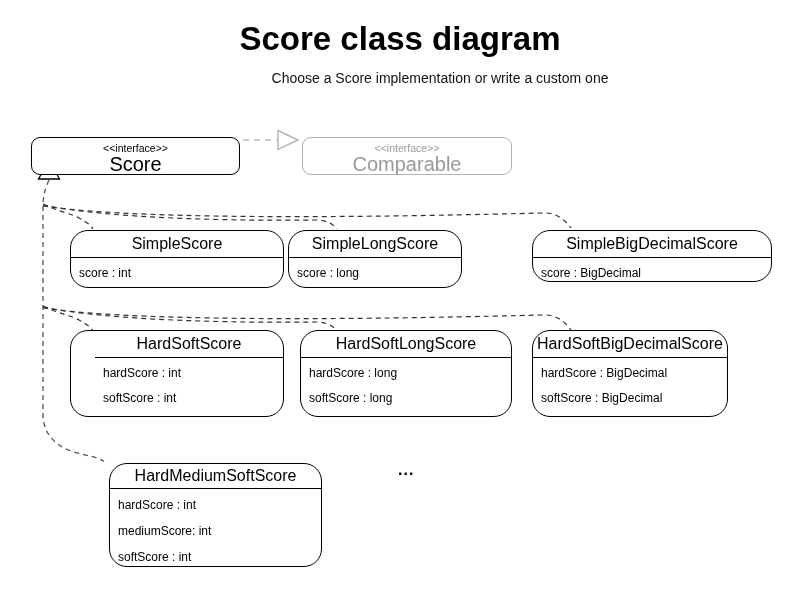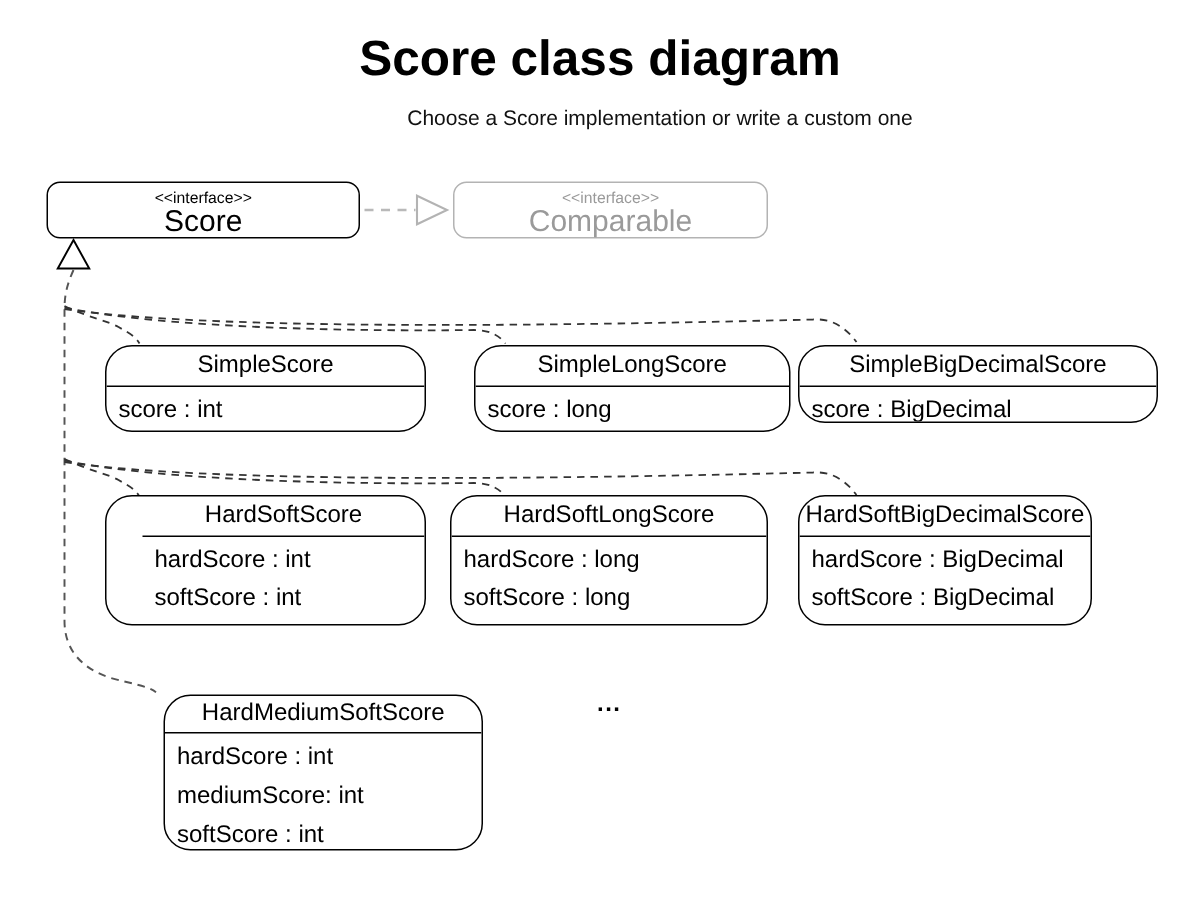--- a/index.html
+++ b/index.html
@@ -7,35 +7,35 @@
     position:relative;width:800px;height:600px;background:#fff;overflow:hidden;
     font-family:"Liberation Sans",sans-serif;color:#000;
   }
   .abs{position:absolute;}
   .title{top:20px;left:0;width:800px;text-align:center;font-size:33px;line-height:38px;font-weight:700;color:#000;}
   .subtitle{top:70px;left:0;width:800px;text-align:center;font-size:14px;color:#111;margin-left:40px;}
   .ellipsis{left:398px;top:461px;width:40px;font-size:16px;font-weight:700;color:#000;letter-spacing:1px;}
 
   .iface-box{
     background:#fff;border:1.6px solid #000;border-radius:9px;
-    text-align:center;box-sizing:border-box;
+    text-align:center;box-sizing:border-box;margin-top:16px;
   }
   .iface-box .stereotype{font-size:10.5px;line-height:12px;margin-top:4px;}
   .iface-box .iface-name{font-size:20px;line-height:20px;}
   .iface-muted{border-color:#b3b3b3;color:#9a9a9a;}
 
   .class-box{
     background:#fff;border:1.2px solid #000;border-radius:18px;
     box-sizing:border-box;overflow:hidden;
   }
   .class-name{
     text-align:center;font-size:16px;line-height:22px;padding:2px 3px;
     border-bottom:1.2px solid #000;white-space:nowrap;
   }
-  .class-attrs{padding:3px 8px 0 8px;font-size:16px;line-height:25px;}
+  .class-attrs{padding:3px 8px 0 8px;font-size:12px;line-height:25px;}
   .attr{white-space:nowrap;}
 
   svg{position:absolute;left:0;top:0;}
 </style>
 </head>
 <body>
 
 <div class="stage">
 
   <svg width="800" height="600" viewBox="0 0 800 600">
@@ -69,21 +69,21 @@
     <div class="iface-name">Comparable</div>
   </div>
 
   <div class="abs class-box" style="left:70px;top:230px;width:214px;height:58px;">
     <div class="class-name">SimpleScore</div>
     <div class="class-attrs">
       <div class="attr">score : int</div>
     </div>
   </div>
 
-  <div class="abs class-box" style="left:316px;top:230px;width:211px;height:58px;">
+  <div class="abs class-box" style="left:288px;top:230px;width:174px;height:58px;">
     <div class="class-name">SimpleLongScore</div>
     <div class="class-attrs">
       <div class="attr">score : long</div>
     </div>
   </div>
 
   <div class="abs class-box" style="left:532px;top:230px;width:240px;height:52px;">
     <div class="class-name">SimpleBigDecimalScore</div>
     <div class="class-attrs">
       <div class="attr">score : BigDecimal</div>

